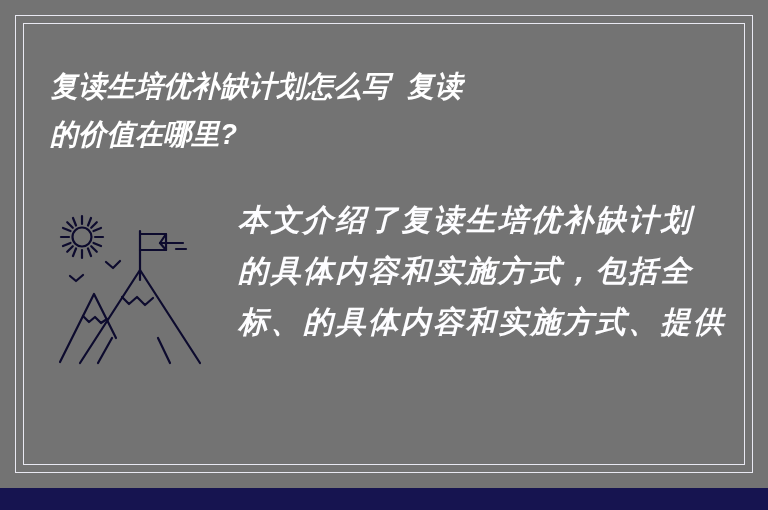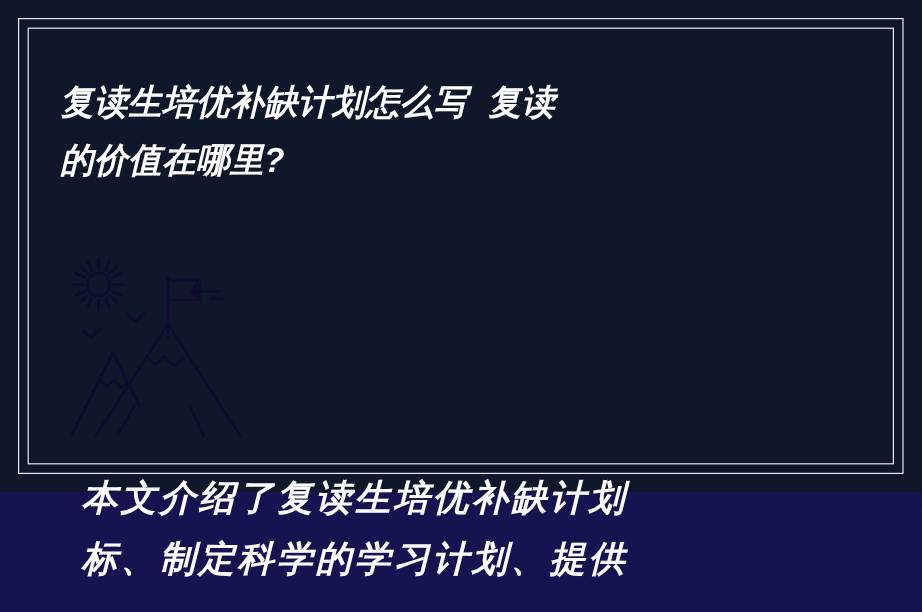--- a/index.html
+++ b/index.html
@@ -10,22 +10,22 @@
     width: 768px;
     height: 510px;
     overflow: hidden;
     background: #161450;
     font-family: "Liberation Sans", sans-serif;
   }
 
   #card {
     position: relative;
     width: 768px;
-    height: 410px;
-    background: #0f172a;
+    height: 488px;
+    background: #737373;
     box-sizing: border-box;
   }
 
   
   .frame-outer {
     position: absolute;
     left: 15px;
     top: 15px;
     right: 15px;
     bottom: 15px;
@@ -65,21 +65,21 @@
   }
 
   
   #content-row {
     position: absolute;
     left: 50px;
     top: 192px;
     right: 40px;
     height: 270px;
     display: flex;
-    flex-direction: column;
+    flex-direction: row;
     align-items: flex-start;
   }
 
   #illustration {
     width: 170px;
     height: 190px;
     flex: 0 0 170px;
     margin-top: 6px;
   }
   #illustration svg {
@@ -166,17 +166,18 @@
           <path d="M30 165 L90 72 L150 165"></path>
           <path d="M72 99 L79 106 L87 99 L95 107 L103 100"></path>
           <line x1="48" y1="165" x2="62" y2="140"></line>
           <line x1="120" y1="165" x2="108" y2="140"></line>
         </g>
       </svg>
     </div>
 
     <div id="body-text">
       <div class="body-line">本文介绍了复读生培优补缺计划</div>
-      <div class="body-line">标、制定科学的学习计划、提供</div>
+      <div class="body-line">的具体内容和实施方式，包括全</div>
+      <div class="body-line">标、的具体内容和实施方式、提供</div>
     </div>
 
   </div>
 </div>
 
 </body></html>

